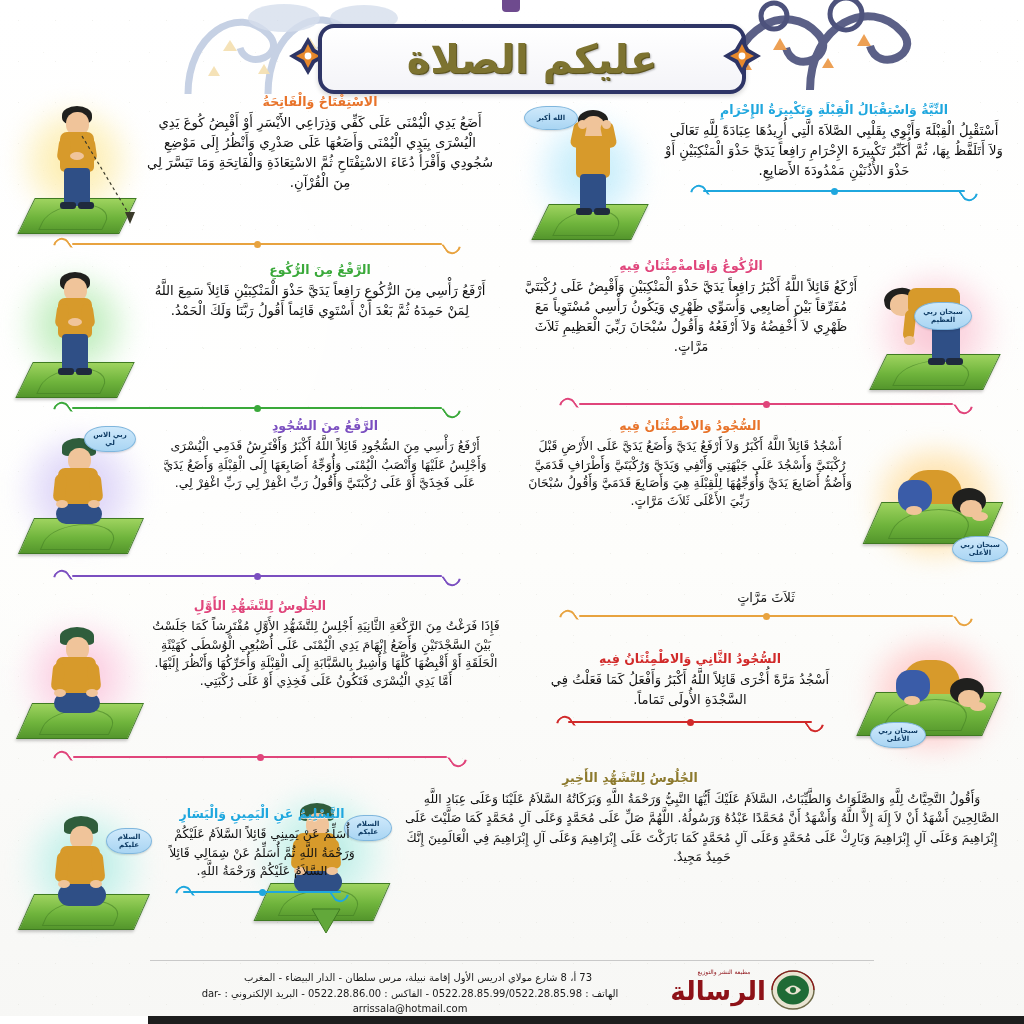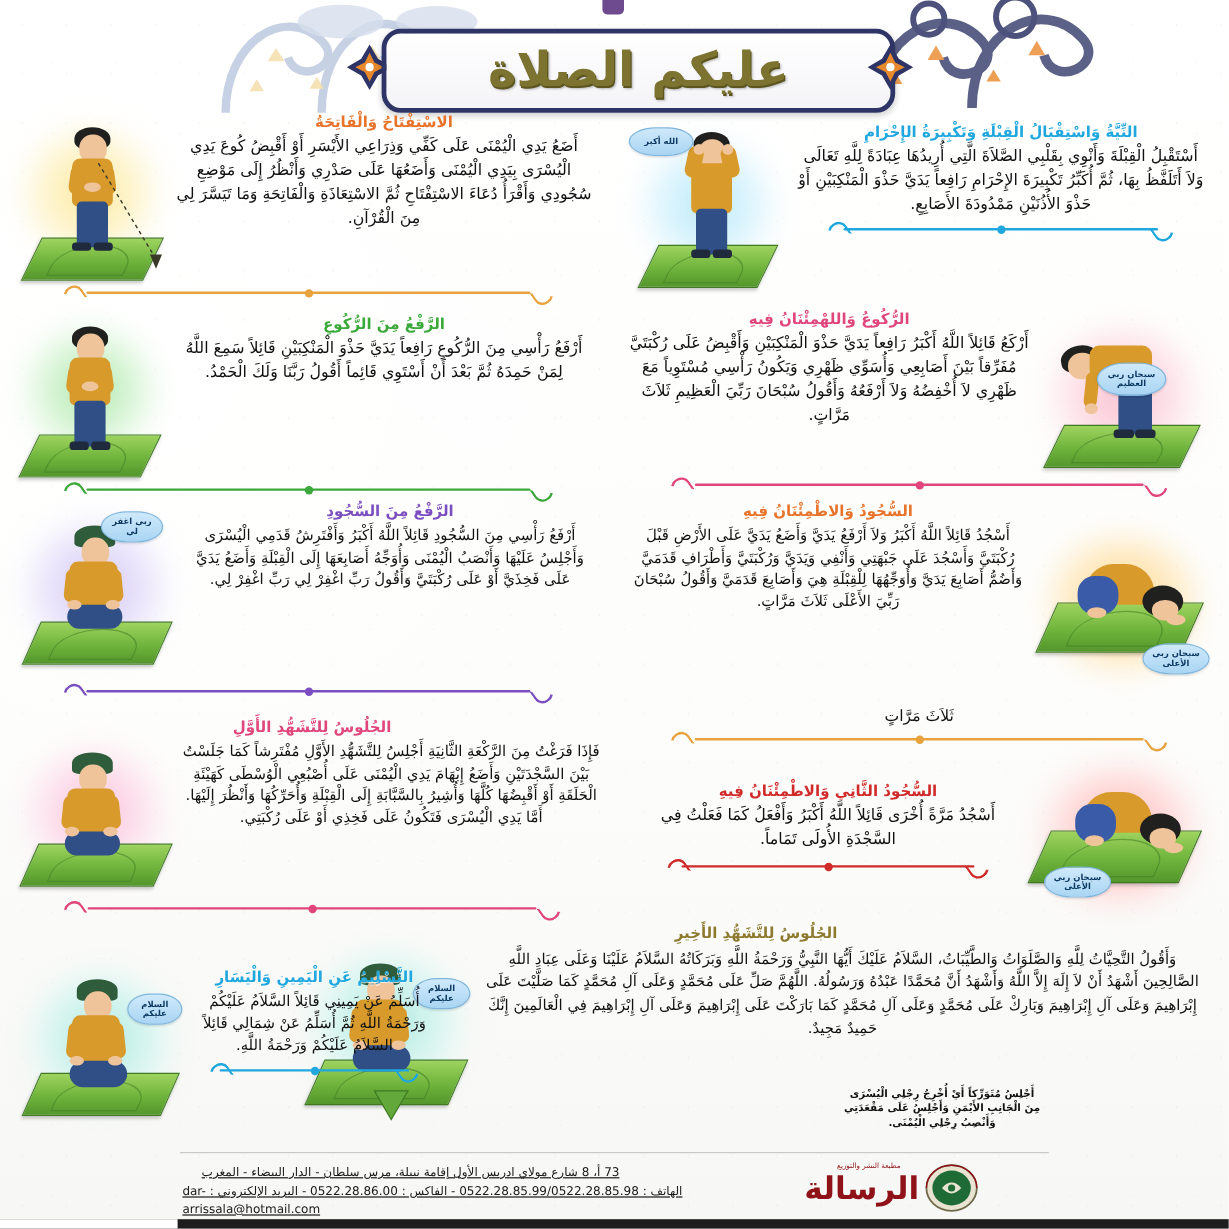--- a/index.html
+++ b/index.html
@@ -120,22 +120,22 @@
   }
 
   
   #footer{
     position:absolute;left:0;top:958px;width:1024px;height:66px;
   }
   #footer-line{
     position:absolute;left:150px;top:2px;width:724px;height:1px;background:#c9c9c9;
   }
   .foot-txt{
-    position:absolute;text-align:left;color:#1a1a1a;
-    font-size:10px;line-height:1.5;text-decoration:underline;
+    position:absolute;text-align:center;color:#1a1a1a;
+    font-size:10px;line-height:1.5;
   }
   #publisher-logo{
     position:absolute;left:762px;top:12px;width:62px;height:40px;
   }
   #logo-word{
     position:absolute;left:680px;top:14px;width:86px;height:38px;
     color:#8e1218;font-weight:bold;font-size:26px;text-align:left;
     line-height:38px;
   }
   #logo-sub{
@@ -291,21 +291,21 @@
       <span class="bar" style="background:#e8a33f"></span>
         <span class="curl l"></span>
         <span class="curl r"></span>
         <span class="dot c"></span>
     </div>
   </div>
 
   <div class="panel" style="right:12px;top:258px;width:492px;">
     <div style="display:flex;flex-direction:row-reverse;align-items:flex-start;">
       <div class="panel-text" style="flex:1 1 auto;padding:0 4px;">
-        <div class="sec-title" style="color:#e0457b">الرُّكُوعُ وَاللهْمِئْنَانُ فِيهِ</div>
+        <div class="sec-title" style="color:#e0457b">الرُّكُوعُ وَإقامةْمِئْنَانُ فِيهِ</div>
         <div class="sec-body">أَرْكَعُ قَائِلاً اللَّهُ أَكْبَرُ رَافِعاً يَدَيَّ حَذْوَ الْمَنْكِبَيْنِ وَأَقْبِضُ عَلَى رُكْبَتَيَّ مُفَرِّقاً بَيْنَ أَصَابِعِي وَأُسَوِّي ظَهْرِي وَيَكُونُ رَأْسِي مُسْتَوِياً مَعَ ظَهْرِي لاَ أُخْفِضُهُ وَلاَ أَرْفَعُهُ وَأَقُولُ سُبْحَانَ رَبِّيَ الْعَظِيمِ ثَلاَثَ مَرَّاتٍ.</div>
       </div>
       <div style="position:relative;width:150px;height:140px;flex:0 0 150px;">
         <div class="glow" style="left:4px;top:16px;width:140px;height:110px;background:radial-gradient(circle,#f7a7bd 0%,#fde0e8 55%,rgba(255,255,255,0) 74%);"></div>
         <div class="mat" style="left:16px;top:96px;width:112px;height:34px;transform:skewX(-26deg);">
             <span class="arch"></span>
           </div>
         <div class="hair" style="left:22px;top:30px;width:32px;height:22px;transform:rotate(-10deg);"></div>
         <div class="head" style="left:28px;top:36px;width:24px;height:22px;"></div>
         <div class="torso" style="left:46px;top:30px;width:52px;height:28px;border-radius:8px;"></div>
@@ -400,21 +400,21 @@
             <span class="arch"></span>
           </div>
         <div class="cap" style="left:48px;top:20px;width:34px;height:18px;"></div>
         <div class="head" style="left:54px;top:30px;width:23px;height:24px;"></div>
         <div class="torso" style="left:44px;top:50px;width:40px;height:40px;"></div>
         <div class="arm" style="left:40px;top:56px;width:12px;height:28px;transform:rotate(6deg);"></div>
         <div class="arm" style="left:76px;top:56px;width:12px;height:28px;transform:rotate(-6deg);"></div>
         <div class="legs" style="left:42px;top:86px;width:46px;height:20px;border-radius:10px;"></div>
         <div class="hand" style="left:42px;top:82px;width:12px;height:8px;"></div>
         <div class="hand" style="left:74px;top:82px;width:12px;height:8px;"></div>
-        <div class="bubble" style="left:70px;top:8px;width:52px;height:26px;font-size:7px;">ربي اغفر لي</div>
+        <div class="bubble" style="left:70px;top:8px;width:52px;height:26px;font-size:7px;">ربي الاس لي</div>
       </div>
     </div>
     <div class="divider" style="color:#7b4fc0;margin-top:0px;">
       <span class="bar" style="background:#7b4fc0"></span>
         <span class="curl l"></span>
         <span class="curl r"></span>
         <span class="dot c"></span>
     </div>
   </div>
 
@@ -499,21 +499,20 @@
         <div class="hand" style="left:46px;top:78px;width:12px;height:8px;"></div>
         <div class="hand" style="left:78px;top:78px;width:12px;height:8px;"></div>
         <div class="bubble" style="left:96px;top:26px;width:48px;height:26px;font-size:7px;">السلام عليكم</div>
         <svg style="position:absolute;left:58px;top:118px;width:40px;height:34px;">
           <polygon points="6,2 34,2 20,26" fill="#62a83a" stroke="#3f7a22" stroke-width="1"></polygon>
         </svg>
       </div>
     </div>
   </div>
 
-  <div class="note-caption" style="left:702px;top:906px;width:166px;">أَجْلِسُ مُتَوَرِّكاً أَيْ أُخْرِجُ رِجْلِي الْيُسْرَى مِنَ الْجَانِبِ الأَيْمَنِ وَأَجْلِسُ عَلَى مَقْعَدَتِي وَأَنْصِبُ رِجْلِي الْيُمْنَى.</div>
 
   <div class="panel" style="left:14px;top:806px;width:356px;">
     <div style="display:flex;flex-direction:row-reverse;align-items:flex-start;">
       <div style="position:relative;width:140px;height:140px;flex:0 0 140px;order:1;">
         <div class="glow" style="left:4px;top:4px;width:132px;height:112px;background:radial-gradient(circle,#8fe3d8 0%,#d6f6f1 55%,rgba(255,255,255,0) 74%);"></div>
         <div class="mat" style="left:12px;top:88px;width:114px;height:34px;transform:skewX(-24deg);">
             <span class="arch"></span>
           </div>
         <div class="cap" style="left:50px;top:10px;width:34px;height:18px;"></div>
         <div class="head" style="left:56px;top:20px;width:23px;height:24px;"></div>

